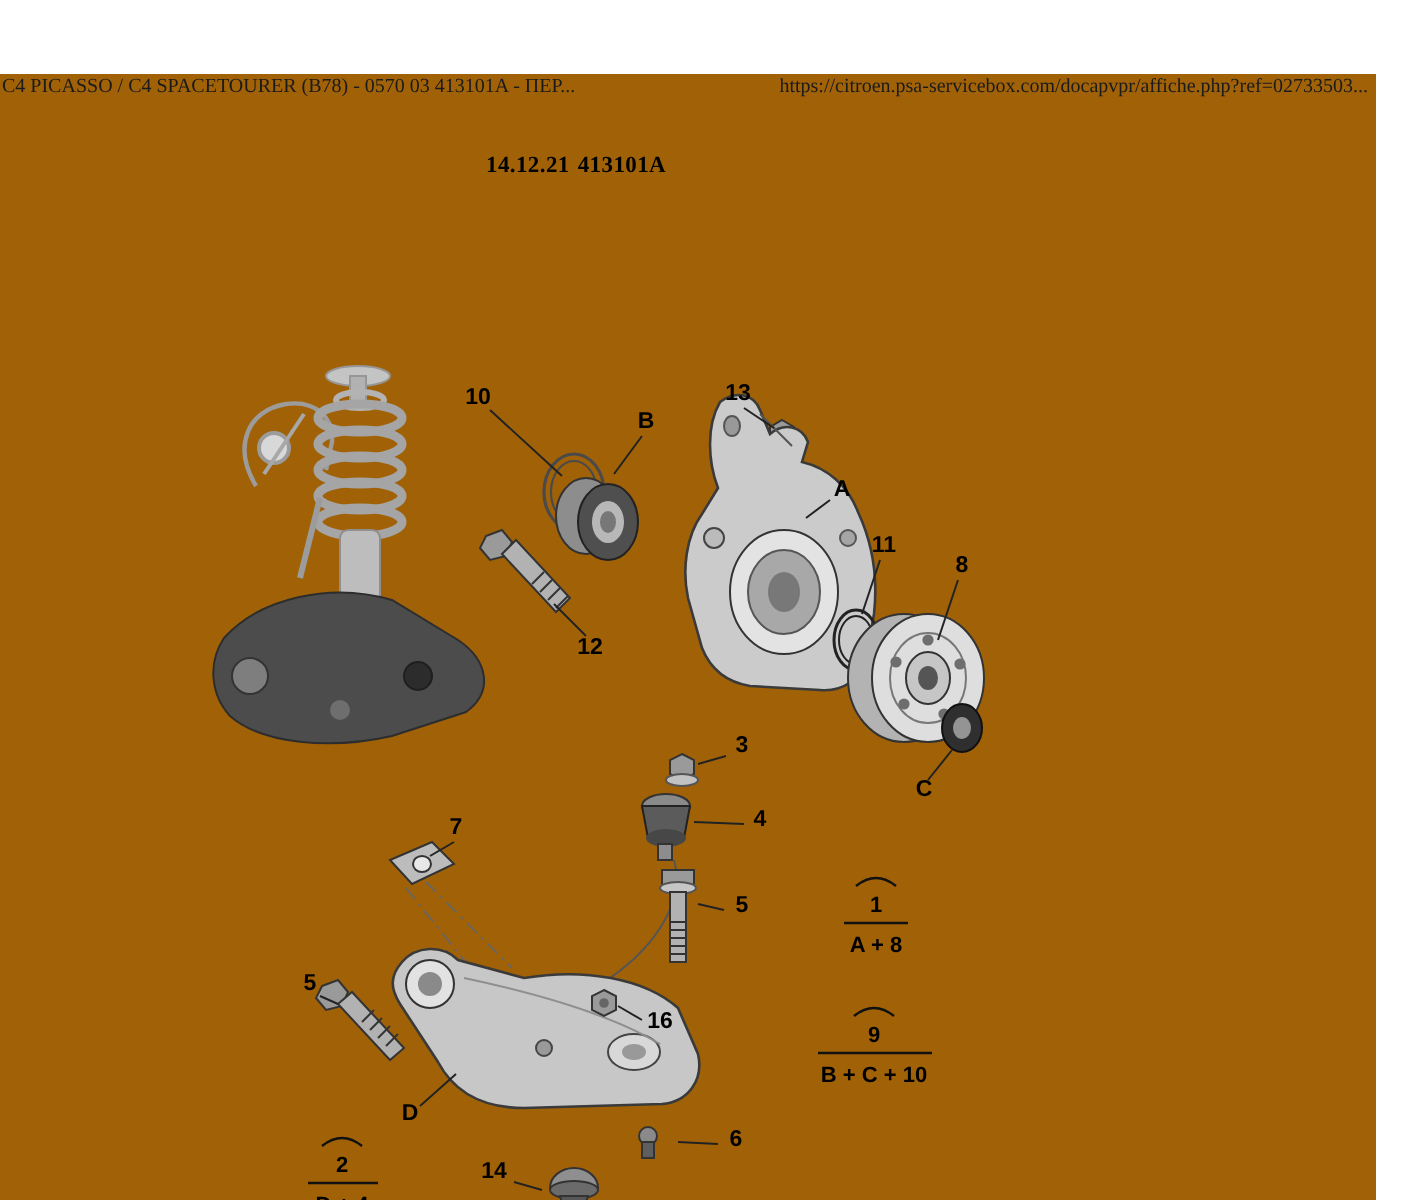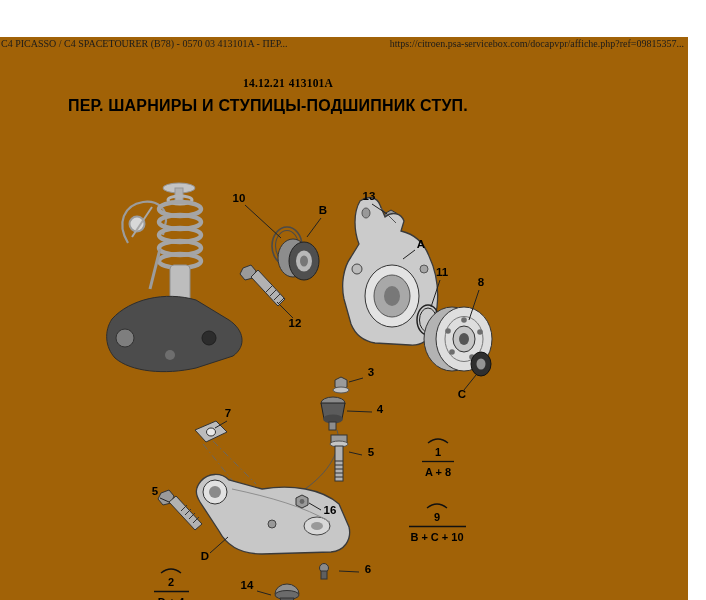--- a/index.html
+++ b/index.html
@@ -40,28 +40,27 @@
     background:repeating-linear-gradient(90deg,#8f8f8f 0 3px,#c6c6c6 3px 5px,#ababab 5px 8px);
   }
 </style>
 </head>
 <body>
 
 <div class="page">
 
   <div class="print-header">
     <span>C4 PICASSO / C4 SPACETOURER (B78) - 0570 03 413101A - ПЕР...</span>
-    <span>https://citroen.psa-servicebox.com/docapvpr/affiche.php?ref=09815357...</span>
+    <span>https://citroen.psa-servicebox.com/docapvpr/affiche.php?ref=02733503...</span>
   </div>
 
   <div class="ref-line">
     <span>14.12.21</span><span>413101A</span>
   </div>
 
-  <div class="doc-title">ПЕР. ШАРНИРЫ И СТУПИЦЫ-ПОДШИПНИК СТУП.</div>
 
   <svg class="diagram" width="706" height="600" viewBox="0 0 706 600" xmlns="http://www.w3.org/2000/svg">
 
     <g>
       <path d="M128,206 C116,186 124,168 143,165 C158,163 167,172 166,184 L163,198" fill="none" stroke="#9c9c9c" stroke-width="2.2"></path>
       <circle cx="137" cy="187" r="7.5" fill="#d8d8d8" stroke="#9c9c9c" stroke-width="2"></circle>
       <path d="M152,170 L132,200" stroke="#a8a8a8" stroke-width="2" fill="none"></path>
       <ellipse cx="179" cy="151" rx="16" ry="5" fill="#c4c4c4" stroke="#969696"></ellipse>
       <rect x="175" y="151" width="8" height="13" fill="#b2b2b2" stroke="#969696"></rect>
       <ellipse cx="180" cy="163" rx="12" ry="4" fill="none" stroke="#b3b3b3" stroke-width="3"></ellipse>

